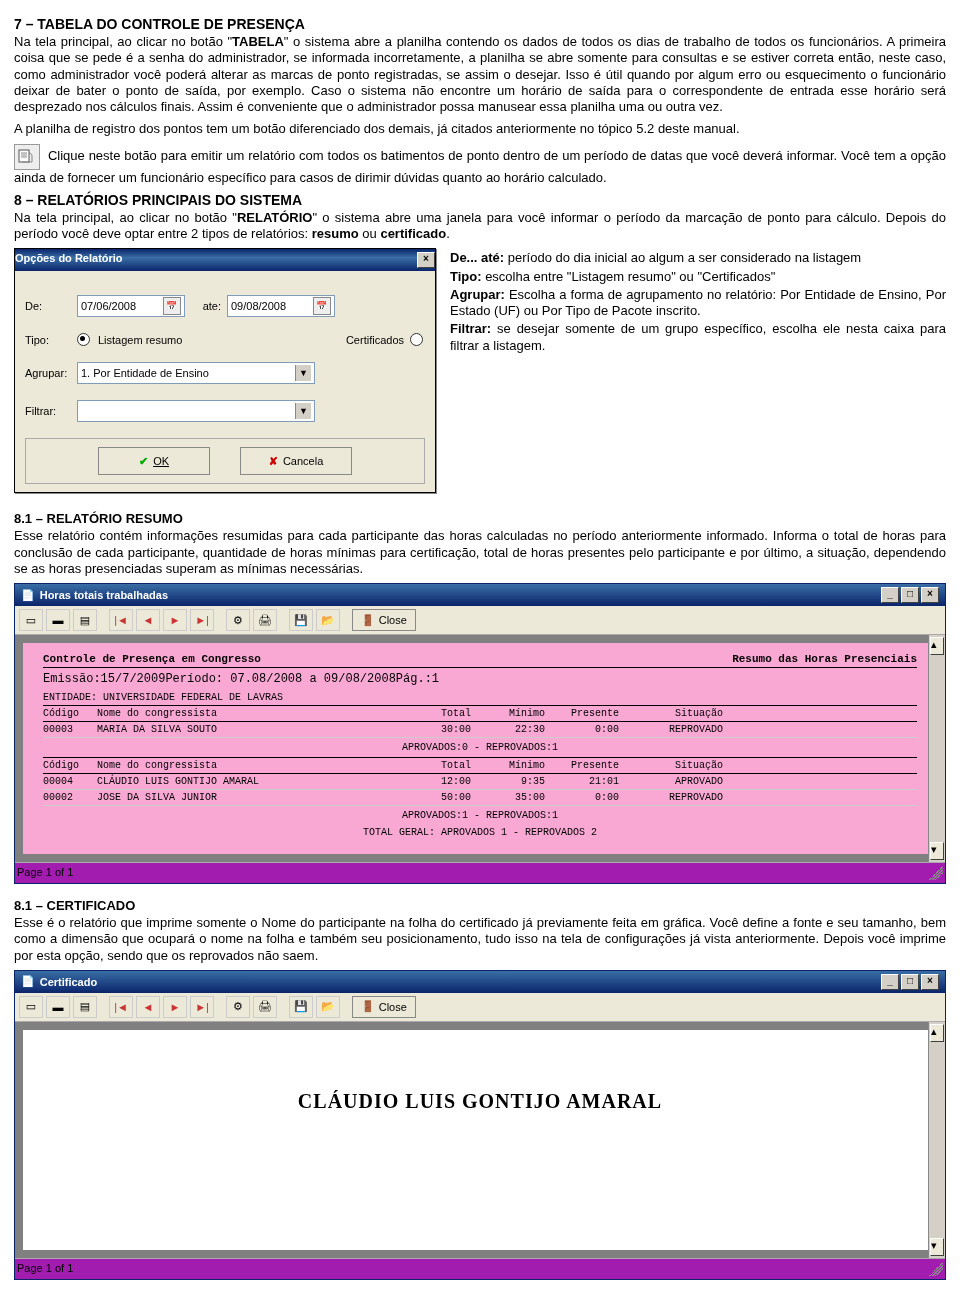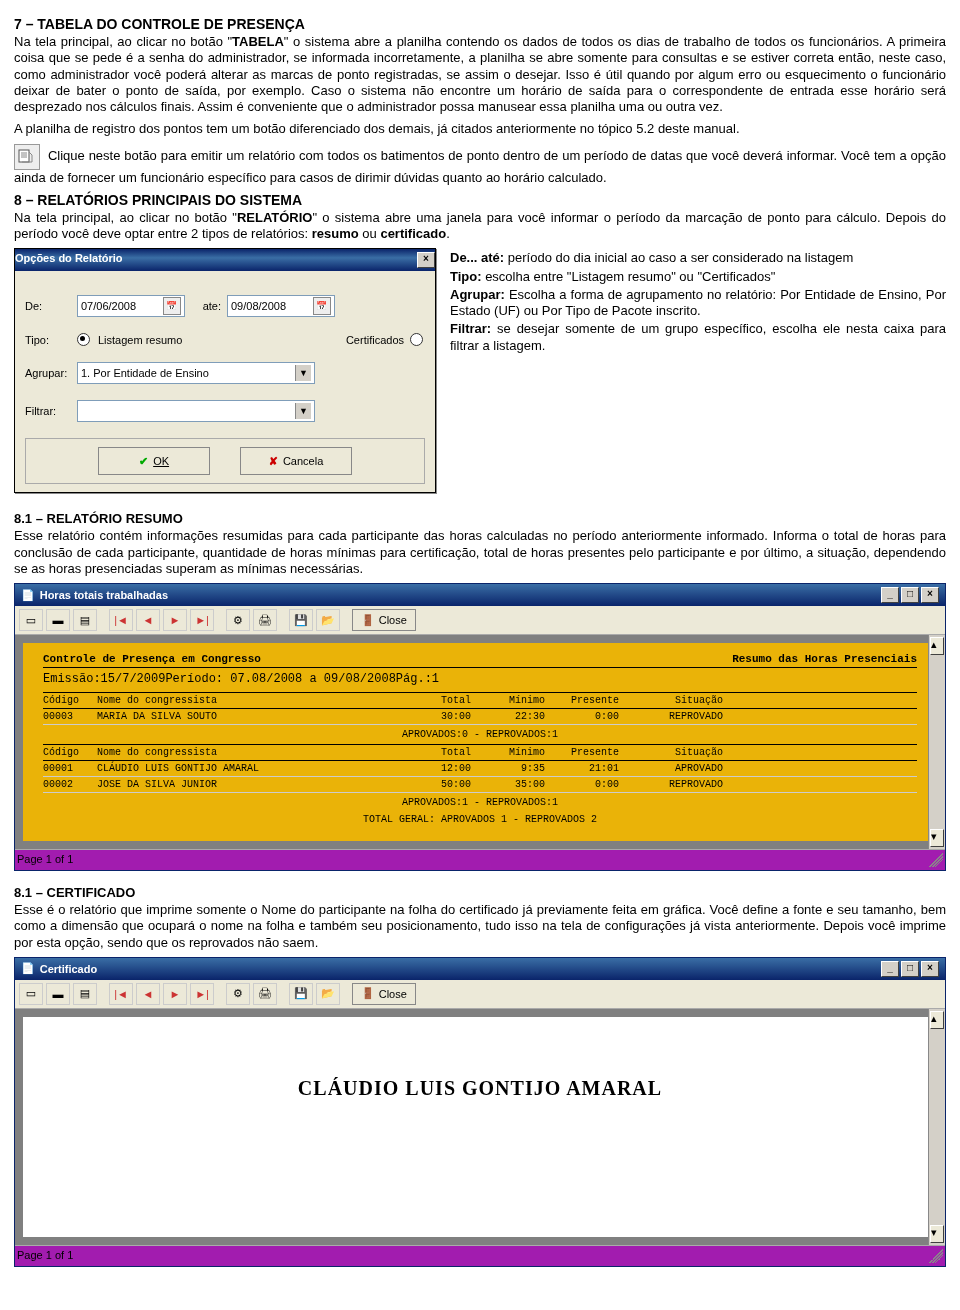--- a/index.html
+++ b/index.html
@@ -111,21 +111,21 @@
   .rw-titlebar .controls{display:flex;gap:2px;}
   .rw-toolbar {
     background:#ece9d8;border-bottom:1px solid #aaa;padding:3px 4px;
     display:flex;align-items:center;gap:3px;
   }
   .tbtn{width:22px;height:20px;border:1px solid #ccc;background:#ece9d8;
     display:inline-flex;align-items:center;justify-content:center;font-size:11px;}
   .tbtn.sep{border:none;width:6px;background:transparent;}
   .tbtn.close-txt{width:auto;padding:0 8px;border:1px solid #888;gap:4px;}
   .rw-canvas{background:#808080;padding:8px;max-height:280px;overflow:hidden;position:relative;}
-  .rw-page{background:#eab308;margin:0 auto;padding:10px 20px 16px;font-family:"Courier New",monospace;
+  .rw-page{background:#f9a8d4;margin:0 auto;padding:10px 20px 16px;font-family:"Courier New",monospace;
     font-size:10px;}
   .rw-scrollbar{position:absolute;right:0;top:0;bottom:0;width:16px;background:#d4d0c8;
     border-left:1px solid #888;}
   .rw-scrollbar .thumb{position:absolute;top:2px;left:1px;right:1px;height:16px;
     background:#ece9d8;border:1px solid #fff;border-right-color:#404040;border-bottom-color:#404040;}
   .rw-scrollbar .thumb.b{top:auto;bottom:2px;}
   .rw-status{background:#a21caf;border-top:1px solid #aaa;padding:3px 2px;display:flex;
     justify-content:space-between;font-size:11px;}
   .rw-grip{width:14px;height:14px;background:
     linear-gradient(135deg,transparent 50%, #888 50%, #888 55%, transparent 55%,
@@ -225,21 +225,21 @@
         </span>
         <span class="btn">
           <span style="color:#c00;font-weight:bold">✘</span>
           <span>Cancela</span>
         </span>
       </div>
     </div>
   </div>
 
   <div class="section8-text">
-    <p><span class="bold">De... até:</span><span> período do dia inicial ao caso a ser considerado na listagem</span></p>
+    <p><span class="bold">De... até:</span><span> período do dia inicial ao algum a ser considerado na listagem</span></p>
     <p><span class="bold">Tipo:</span><span> escolha entre "Listagem resumo" ou "Certificados"</span></p>
     <p><span class="bold">Agrupar:</span><span> Escolha a forma de agrupamento no relatório: Por Entidade de Ensino, Por Estado (UF) ou Por Tipo de Pacote inscrito.</span></p>
     <p><span class="bold">Filtrar:</span><span> se desejar somente de um grupo específico, escolha ele nesta caixa para filtrar a listagem.</span></p>
   </div>
 </div>
 
 <h3>8.1 – RELATÓRIO RESUMO</h3>
 <p>Esse relatório contém informações resumidas para cada participante das horas calculadas no período anteriormente informado. Informa o total de horas para conclusão de cada participante, quantidade de horas mínimas para certificação, total de horas presentes pelo participante e por último, a situação, dependendo se as horas presenciadas superam as mínimas necessárias.</p>
 
 <div class="report-window">
@@ -280,20 +280,21 @@
       <div class="rpt-header">
         <span>Controle de Presença em Congresso</span>
         <span>Resumo das Horas Presenciais</span>
       </div>
       <div class="rpt-sub">
         <span>Emissão:15/7/2009</span>
         <span>Período: 07.08/2008 a 09/08/2008</span>
         <span>Pág.:1</span>
       </div>
 
+      <div class="rpt-entidade">ENTIDADE: UNIVERSIDADE FEDERAL DE LAVRAS</div>
       <div class="rpt-colhdr">
         <span>Código</span>
         <span>Nome do congressista</span>
         <span class="rpt-right">Total</span>
         <span class="rpt-right">Mínimo</span>
         <span class="rpt-right">Presente</span>
         <span class="rpt-right">Situação</span>
       </div>
       <div class="rpt-row">
         <span>00003</span>
@@ -307,21 +308,21 @@
 
       <div class="rpt-colhdr">
         <span>Código</span>
         <span>Nome do congressista</span>
         <span class="rpt-right">Total</span>
         <span class="rpt-right">Mínimo</span>
         <span class="rpt-right">Presente</span>
         <span class="rpt-right">Situação</span>
       </div>
       <div class="rpt-row">
-        <span>00001</span>
+        <span>00004</span>
         <span>CLÁUDIO LUIS GONTIJO AMARAL</span>
         <span class="rpt-right">12:00</span>
         <span class="rpt-right">9:35</span>
         <span class="rpt-right">21:01</span>
         <span class="rpt-right">APROVADO</span>
       </div>
       <div class="rpt-row">
         <span>00002</span>
         <span>JOSE DA SILVA JUNIOR</span>
         <span class="rpt-right">50:00</span>

